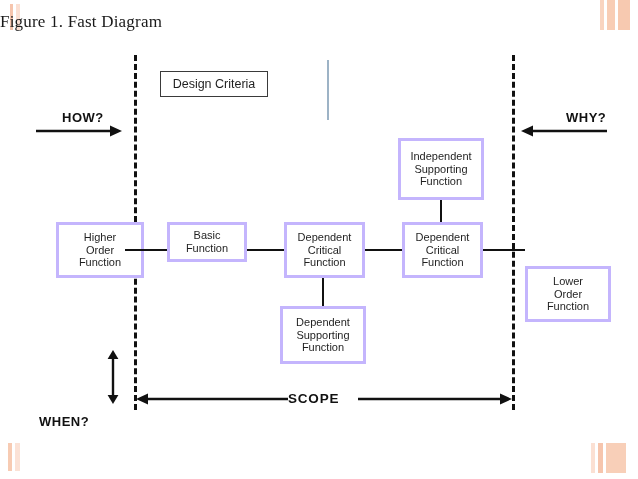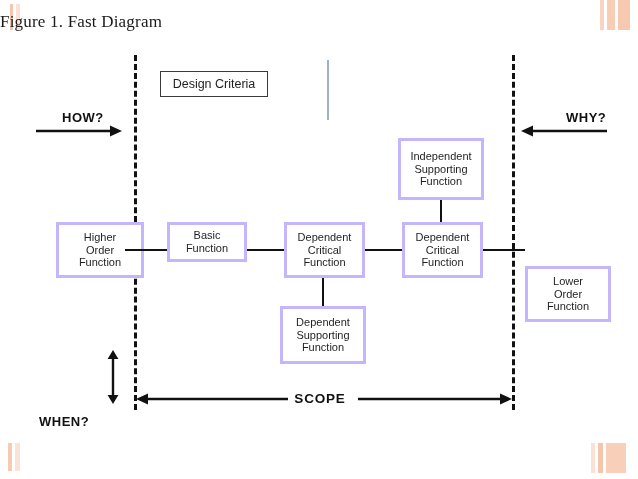--- a/index.html
+++ b/index.html
@@ -104,21 +104,20 @@
     position: absolute;
     overflow: visible;
   }
 
   #scope-label {
     position: absolute;
     font-size: 13.5px;
     font-weight: bold;
     color: #111111;
     letter-spacing: 0.8px;
-    text-align: center;
   }
 </style>
 </head>
 <body>
 
 <div id="slide">
 
   <div class="corner-bars" style="left:10px; top:4px;">
     <span style="width:3px;height:26px;background:#f6c5ad;"></span>
     <span style="width:4px;height:26px;background:#fbe0d3;"></span>

